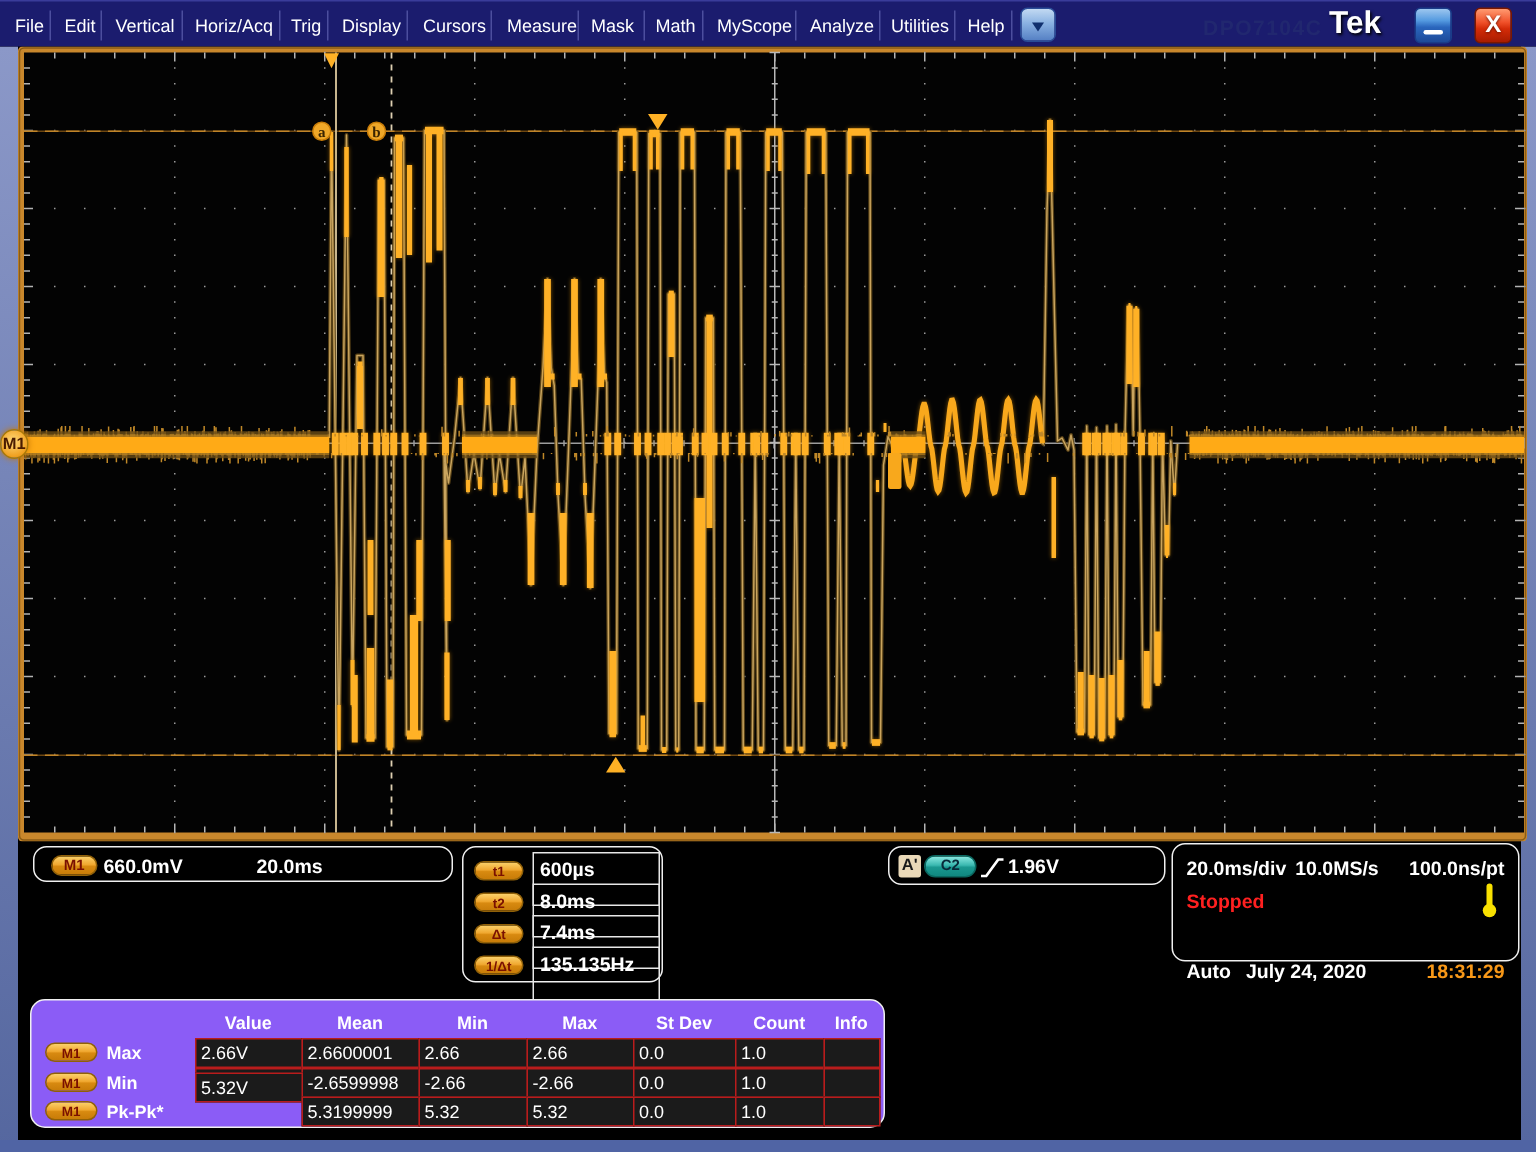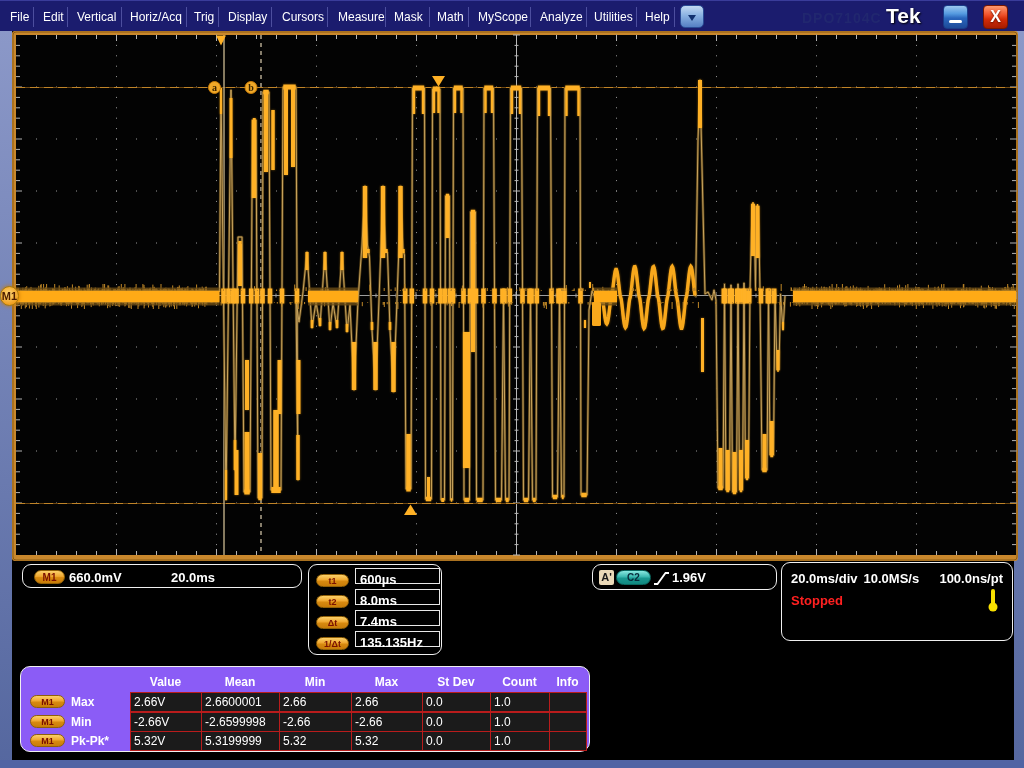--- a/index.html
+++ b/index.html
@@ -22,21 +22,21 @@
 
 #plot{left:12px;top:31px}
 
 .pnl{border:1px solid #f0f0f0;border-radius:9px;background:#000;color:#fff;font-weight:bold}
 #m1pnl{left:22px;top:564px;width:280px;height:24px}
 #m1pnl .v1{position:absolute;left:46px;top:5px;font-size:13px}
 #m1pnl .v2{position:absolute;left:148px;top:5px;font-size:13px}
 .badge{position:absolute;background:linear-gradient(180deg,#fbd06a 0%,#f0a830 45%,#d88a10 55%,#c87c08 100%);border:1px solid #906008;border-radius:8px;color:#7a1000;font-weight:bold;text-align:center}
 #tpnl{left:308px;top:564px;width:134px;height:91px}
 #tpnl .row{position:absolute;left:0;width:100%;height:22px}
-#tpnl .vbox{position:absolute;left:46px;top:-1px;width:85px;height:16px;border:1px solid #e8e8e8;font-size:13px;padding:3px 0 0 4px}
+#tpnl .vbox{position:absolute;left:46px;top:-1px;width:85px;height:36px;border:1px solid #e8e8e8;font-size:13px;padding:3px 0 0 4px}
 #trigpnl{left:592px;top:564px;width:185px;height:26px}
 #infopnl{left:781px;top:562px;width:232px;height:79px;font-size:13px}
 #infopnl .r{position:absolute;left:9px;right:9px}
 
 #measpnl{left:20px;top:666px;width:570px;height:86px;border:1px solid #f0f0f0;border-radius:10px;position:absolute;background:#8b5cf6;color:#fff;font-weight:bold;font-size:12px}
 .hdr{position:absolute;top:8px;text-align:center}
 .cell{position:absolute;border:1px solid #b91c1c;background:#1b1b1b;height:20px;font-size:12px;padding:2px 0 0 3px;font-weight:normal}
 .rlabel{position:absolute;font-size:12px}
 </style></head><body>
 <div class="abs" id="leftstrip"></div>
@@ -346,20 +346,21 @@
     </svg>
   <div class="abs" style="left:79px;top:5px;font-size:13px">1.96V</div>
 </div>
 <div class="abs pnl" id="infopnl">
   <div class="r" style="top:8px"><span>20.0ms/div</span><span style="margin-left:6px">10.0MS/s</span><span style="float:right">100.0ns/pt</span></div>
   <div class="r" style="top:30px;color:#ff2020">Stopped</div>
   <svg class="abs" style="left:205px;top:24px" width="12" height="26" viewBox="0 0 12 26">
       <rect x="4" y="2" width="4" height="17" rx="2" fill="#f8e000"></rect>
       <circle cx="6" cy="20" r="4.5" fill="#f8e000"></circle>
     </svg>
+  <div class="r" style="top:77px"><span>Auto</span><span style="margin-left:10px">July 24, 2020</span><span style="float:right;color:#f89818">18:31:29</span></div>
 </div>
 <div class="abs" id="measpnl">
   <div class="hdr" style="left:109px;width:71px">Value</div>
     <div class="hdr" style="left:180px;width:78px">Mean</div>
     <div class="hdr" style="left:258px;width:72px">Min</div>
     <div class="hdr" style="left:330px;width:71px">Max</div>
     <div class="hdr" style="left:401px;width:68px">St Dev</div>
     <div class="hdr" style="left:469px;width:59px">Count</div>
     <div class="hdr" style="left:528px;width:37px">Info</div>
     <div class="badge" style="left:9px;top:28px;width:35px;height:13px;font-size:9px;line-height:12px">M1</div>
@@ -375,20 +376,20 @@
     <div class="rlabel" style="left:50px;top:48px">Min</div>
     <div class="cell" style="left:109px;top:45px;width:72px">-2.66V</div>
     <div class="cell" style="left:180px;top:45px;width:79px">-2.6599998</div>
     <div class="cell" style="left:258px;top:45px;width:73px">-2.66</div>
     <div class="cell" style="left:330px;top:45px;width:72px">-2.66</div>
     <div class="cell" style="left:401px;top:45px;width:69px">0.0</div>
     <div class="cell" style="left:469px;top:45px;width:60px">1.0</div>
     <div class="cell" style="left:528px;top:45px;width:38px"></div>
     <div class="badge" style="left:9px;top:67px;width:35px;height:13px;font-size:9px;line-height:12px">M1</div>
     <div class="rlabel" style="left:50px;top:67px">Pk-Pk*</div>
-    <div class="cell" style="left:109px;top:64px;width:72px">5.32V</div>
+    <div class="cell" style="left:109px;top:48px;width:72px">5.32V</div>
     <div class="cell" style="left:180px;top:64px;width:79px">5.3199999</div>
     <div class="cell" style="left:258px;top:64px;width:73px">5.32</div>
     <div class="cell" style="left:330px;top:64px;width:72px">5.32</div>
     <div class="cell" style="left:401px;top:64px;width:69px">0.0</div>
     <div class="cell" style="left:469px;top:64px;width:60px">1.0</div>
     <div class="cell" style="left:528px;top:64px;width:38px"></div>
 </div>
 
 </body></html>

